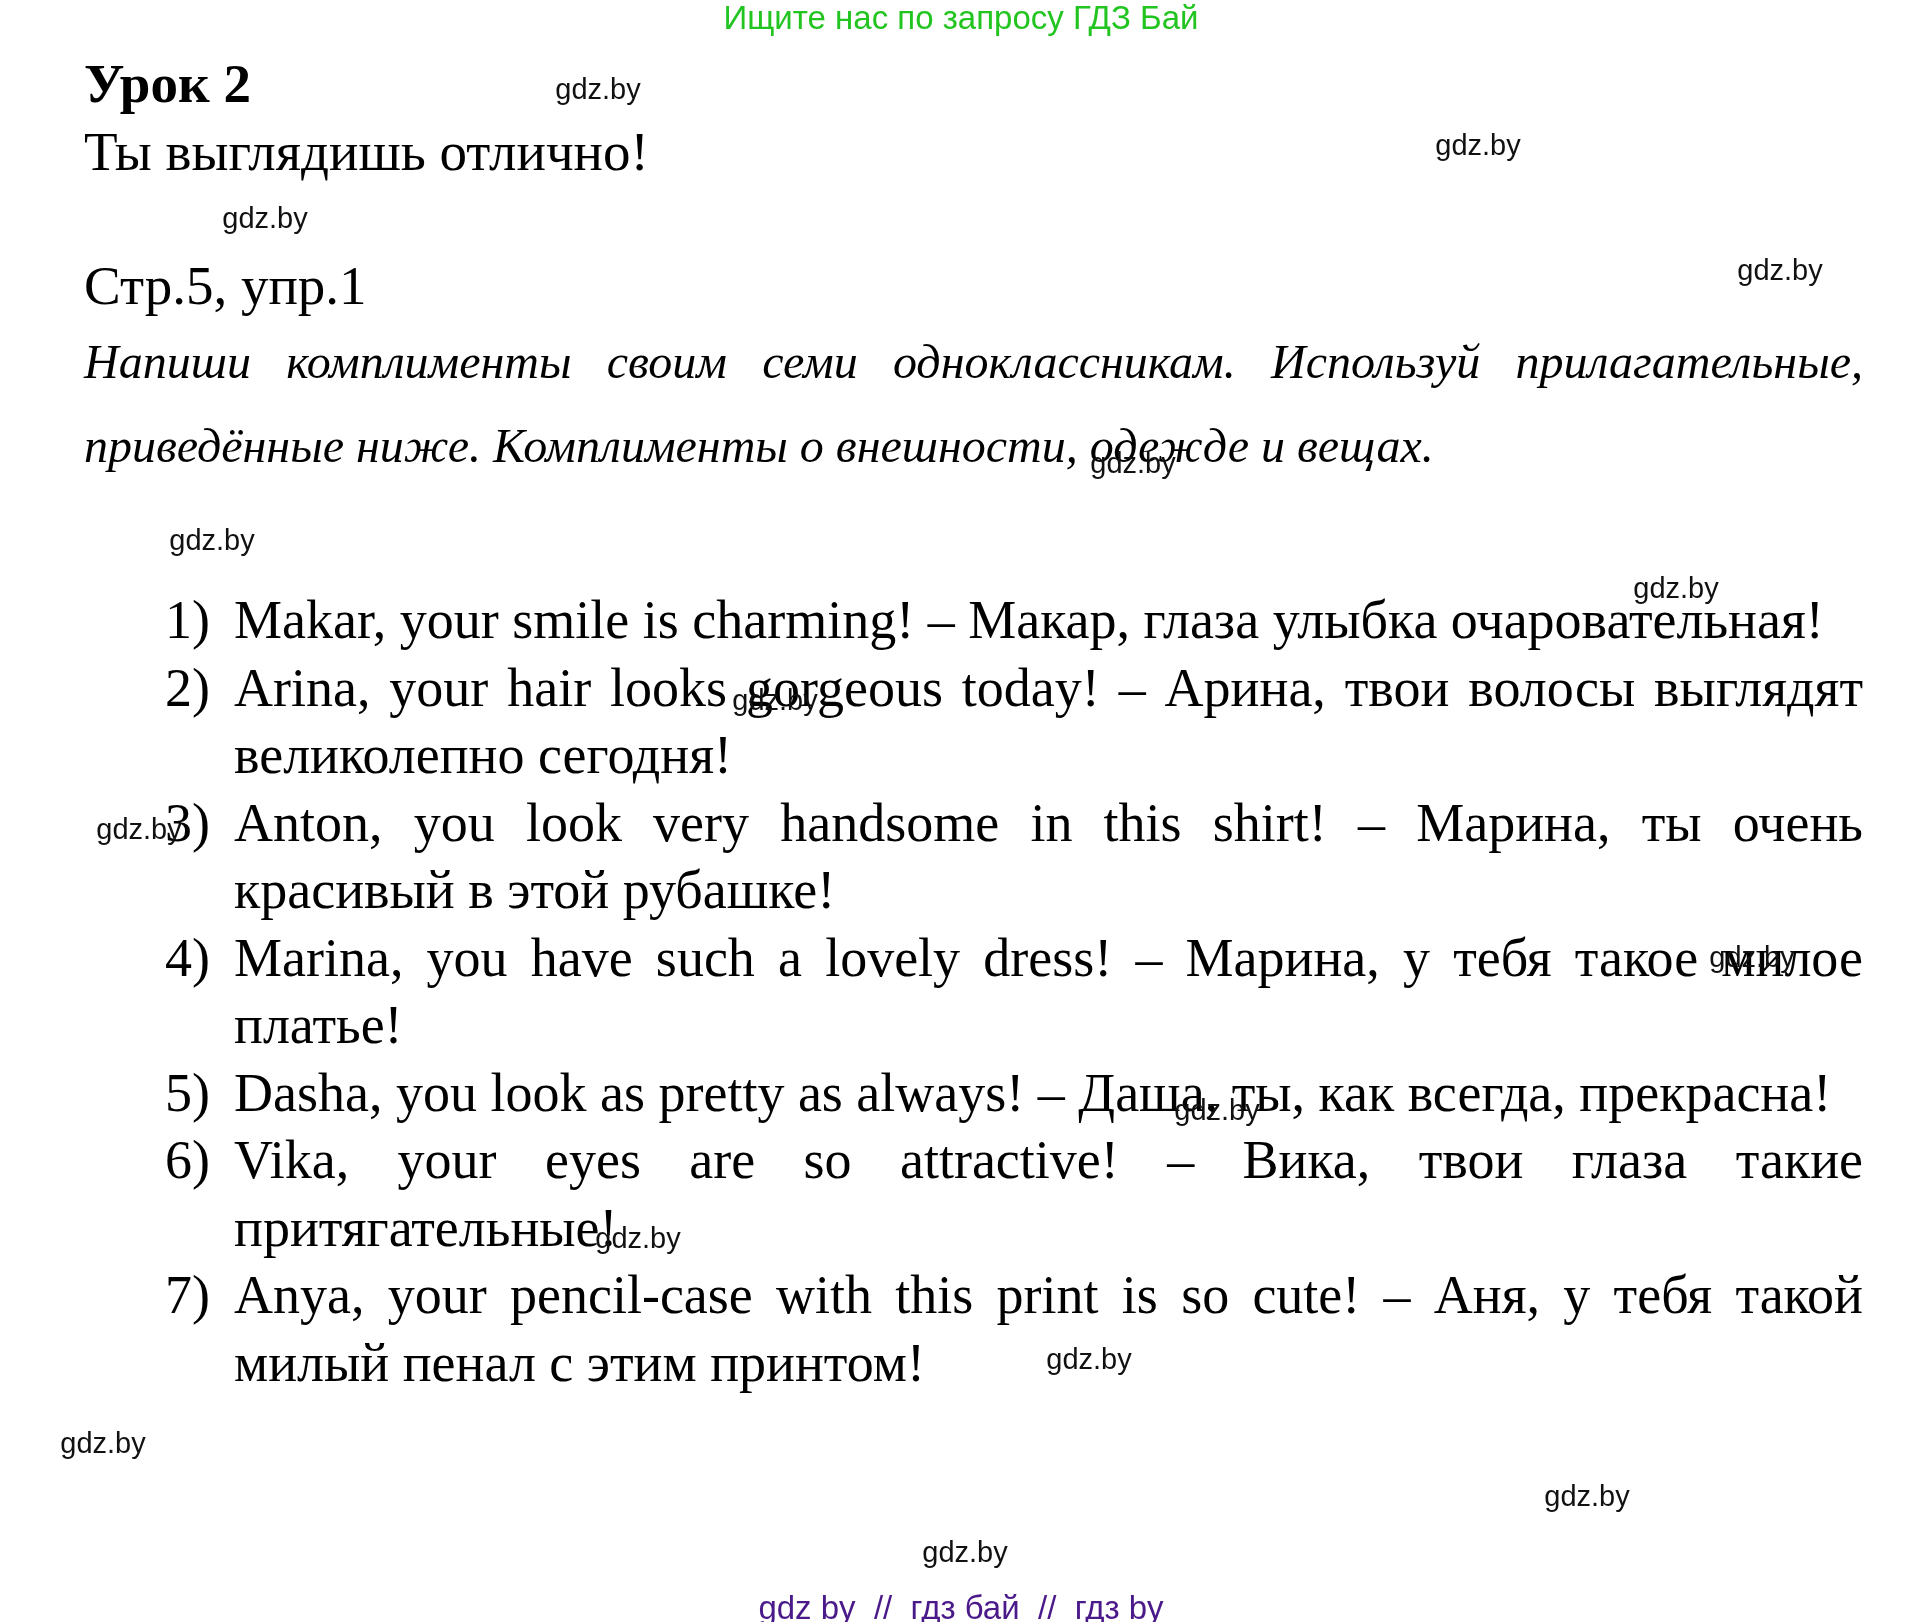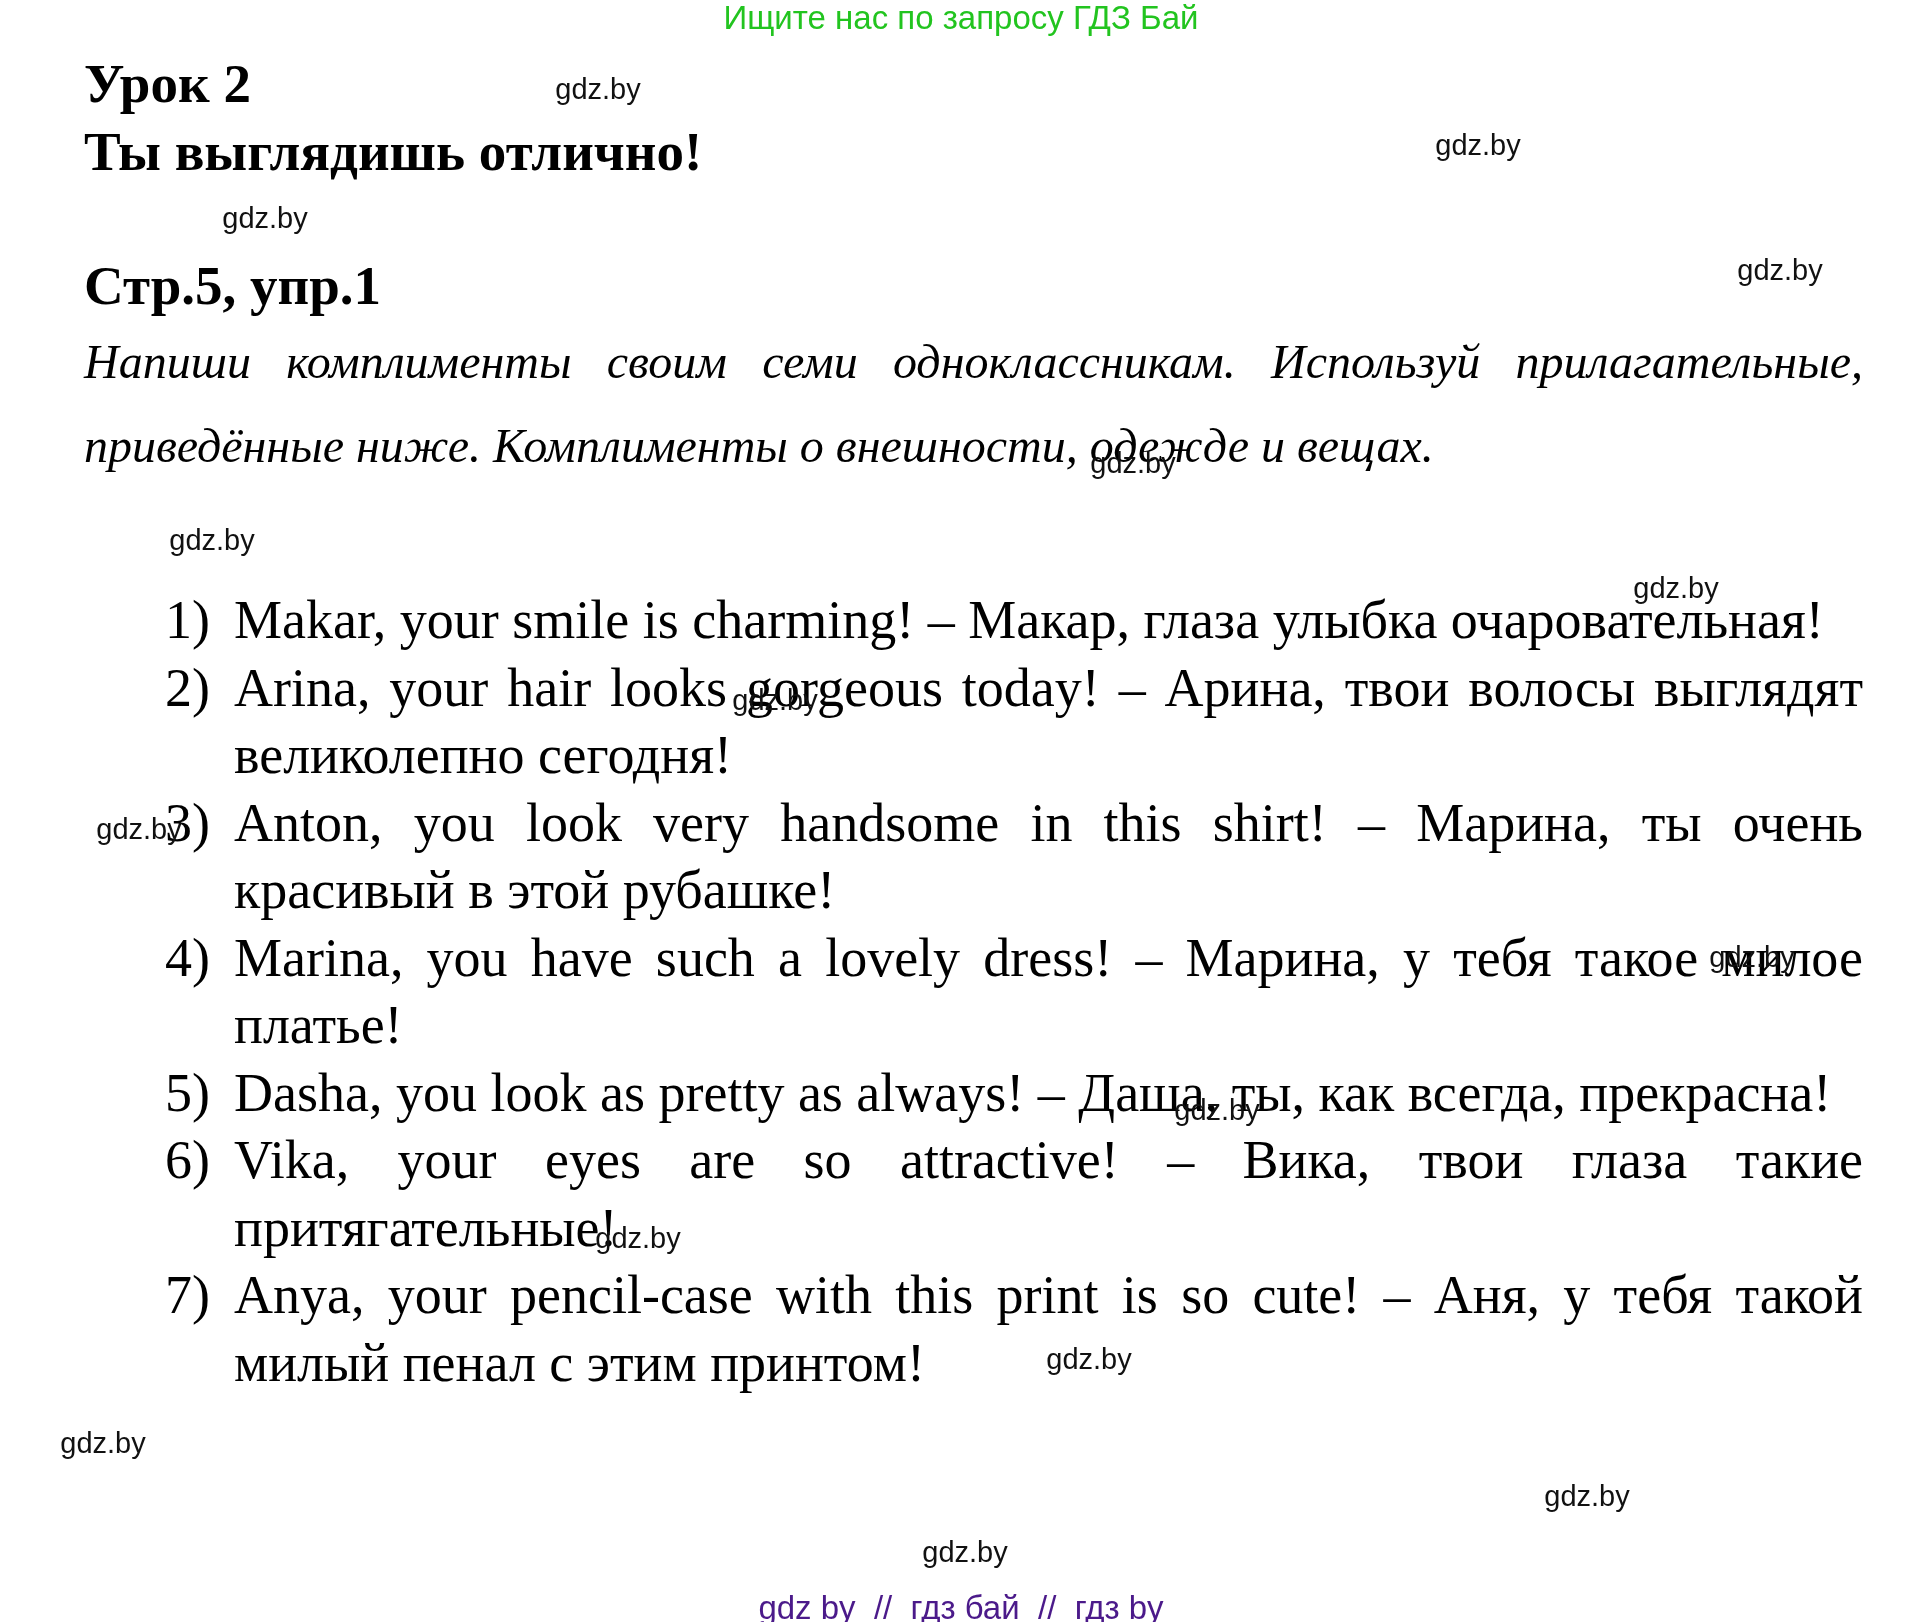--- a/index.html
+++ b/index.html
@@ -4,22 +4,22 @@
 <style>
   html, body { margin:0; padding:0; background:#ffffff; }
   body { width:1922px; height:1622px; position:relative; overflow:hidden; }
   .serif { font-family:"Liberation Serif","DejaVu Serif",serif; color:#000; }
   .sans { font-family:"Liberation Sans","DejaVu Sans",sans-serif; }
   .top-banner {
     position:absolute; left:0; width:1922px; top:-2px; text-align:center;
     font-size:33px; line-height:40px; color:#22c41f;
   }
   .h-lesson { position:absolute; left:84px; top:52px; font-size:55px; font-weight:bold; line-height:64px; }
-  .h-title { position:absolute; left:84px; top:120px; font-size:55px; font-weight:bold; line-height:64px; }
-  .h-ex { position:absolute; left:84px; top:254px; font-size:55px; font-weight:bold; line-height:64px;text-align:center; }
+  .h-title { position:absolute; left:84px; top:120px; font-size:55px; font-weight:normal; line-height:64px; }
+  .h-ex { position:absolute; left:84px; top:254px; font-size:55px; font-weight:normal; line-height:64px;text-align:center; }
   .task {
     position:absolute; left:84px; top:320px; width:1779px;
     font-size:48px; line-height:84px; text-align:justify; text-align-last:left;font-style:italic;
   }
   .list { position:absolute; left:0; top:587px; width:1922px; margin:0; padding:0; list-style:none; }
   .item { position:relative; margin:0; padding:0; }
   .item .num {
     position:absolute; left:150px; top:0; width:60px; text-align:right;
     font-size:54px; line-height:67.5px;
   }

